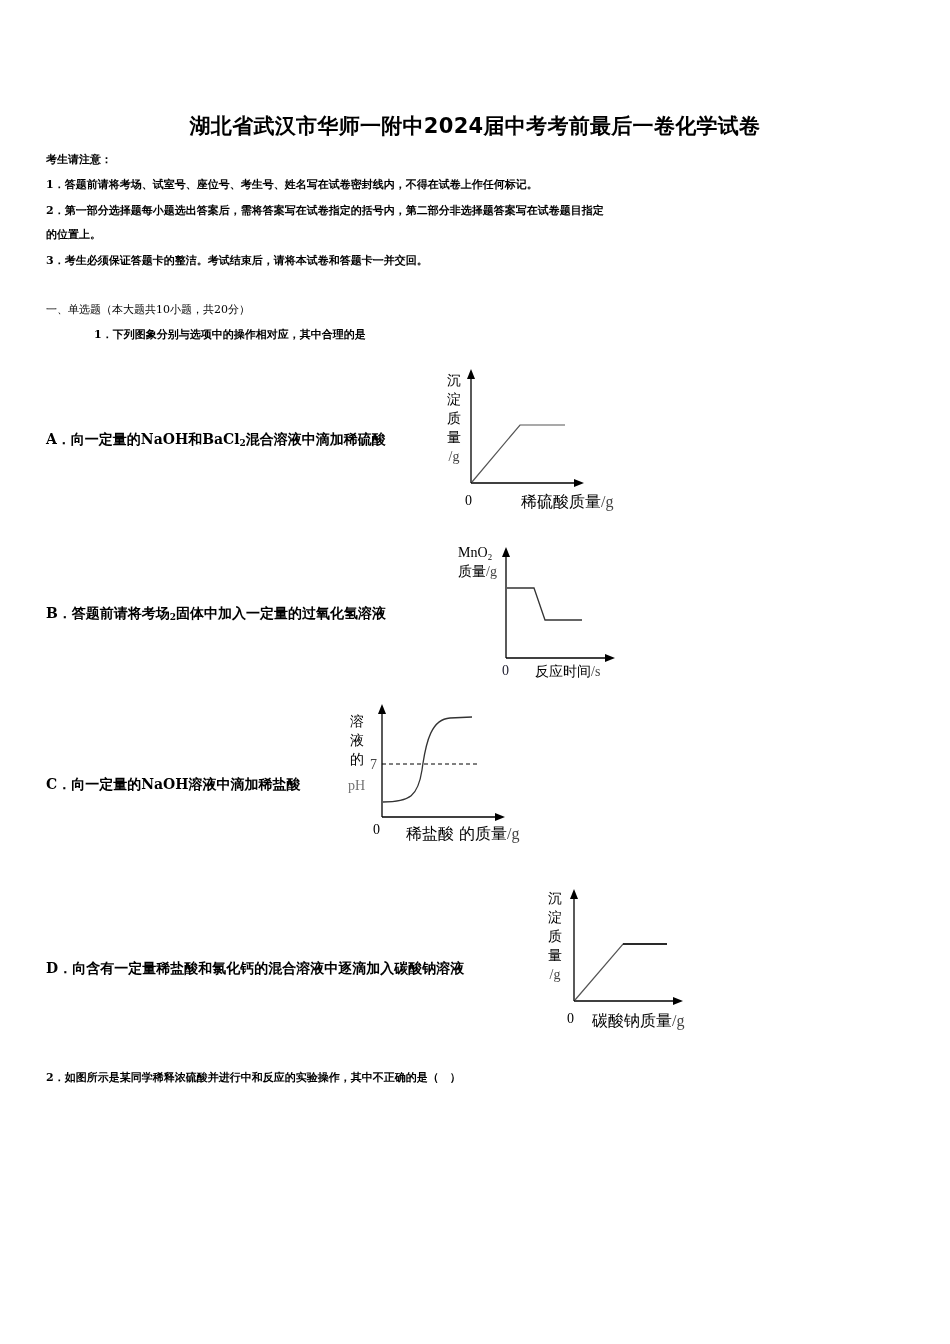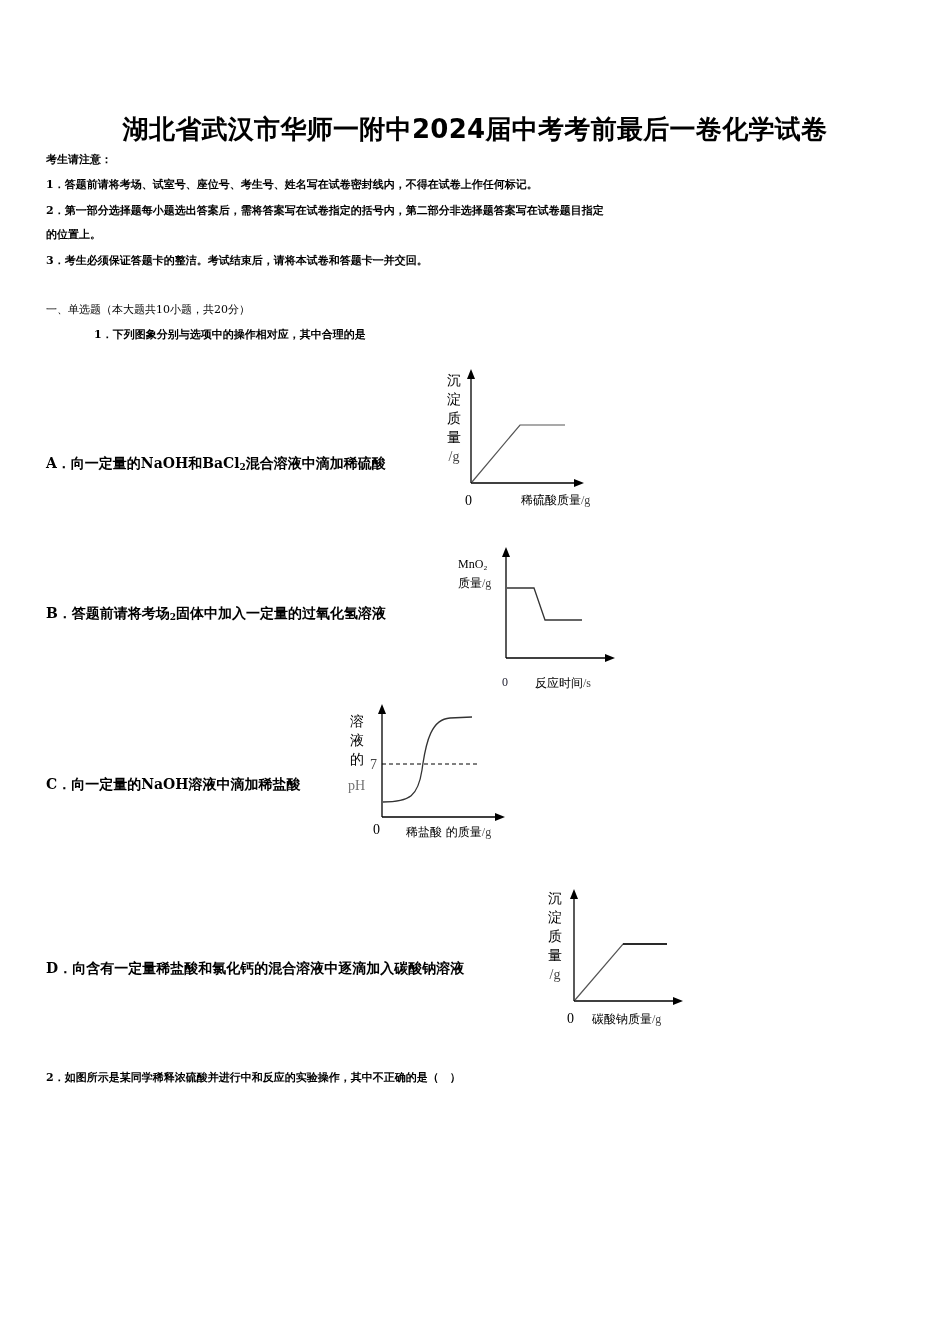--- a/index.html
+++ b/index.html
@@ -1,47 +1,47 @@
 <!DOCTYPE html>
 <html><head>
 <meta charset="utf-8">
 <style>
   html, body { margin:0; padding:0; background:#ffffff; }
   body { width:950px; height:1344px; position:relative; overflow:hidden;
          font-family:"DejaVu Serif","Liberation Serif",serif; color:#000; }
   .abs { position:absolute; }
   .title { left:0; width:950px; top:112px; text-align:center; font-family:"DejaVu Sans","Liberation Sans",sans-serif;
-           font-weight:bold; font-size:26px; letter-spacing:0.3px; }
+           font-weight:bold; font-size:21px; letter-spacing:0.3px; }
   .line { left:46px; font-size:11px; font-weight:bold; white-space:nowrap; line-height:20px; }
   .sec { font-weight:normal; }
   .opt { left:46px; font-size:14px; font-weight:bold; white-space:nowrap; }
   .opt sub { font-size:9px; vertical-align:-2px; }
   .chart { position:absolute; }
   .chart svg { display:block; overflow:visible; }
   .ylab { position:absolute; font-family:"DejaVu Sans","Liberation Sans",sans-serif; font-size:14px; line-height:19px; width:18px; text-align:center; }
-  .xlab { position:absolute; font-family:"DejaVu Sans","Liberation Sans",sans-serif; font-size:12px; white-space:nowrap; }
+  .xlab { position:absolute; font-family:"DejaVu Sans","Liberation Sans",sans-serif; font-size:16px; white-space:nowrap; }
   .zero { position:absolute; font-family:"Liberation Serif",serif; font-size:14px; }
   .unit { color:#444; font-family:"Liberation Serif",serif; }
-  .small { font-size:12px;margin-top:12px; }
+  .small { font-size:14px; }
 </style>
 </head>
 <body>
 
 <div class="abs title">湖北省武汉市华师一附中2024届中考考前最后一卷化学试卷</div>
 
 <div class="abs line" style="top:150px;">考生请注意：</div>
 <div class="abs line" style="top:175px;">1．答题前请将考场、试室号、座位号、考生号、姓名写在试卷密封线内，不得在试卷上作任何标记。</div>
 <div class="abs line" style="top:201px;">2．第一部分选择题每小题选出答案后，需将答案写在试卷指定的括号内，第二部分非选择题答案写在试卷题目指定</div>
 <div class="abs line" style="top:225px;">的位置上。</div>
 <div class="abs line" style="top:251px;text-align:right;">3．考生必须保证答题卡的整洁。考试结束后，请将本试卷和答题卡一并交回。</div>
 
 <div class="abs line sec" style="top:300px;">一、单选题（本大题共10小题，共20分）</div>
 <div class="abs line" style="top:325px;margin-left:48px;">1．下列图象分别与选项中的操作相对应，其中合理的是</div>
 
-<div class="abs opt" style="top:455px;">
+<div class="abs opt" style="top:431px;">
   <span>A．向一定量的NaOH和BaCl</span><sub>2</sub><span>混合溶液中滴加稀硫酸</span>
 </div>
 <div class="chart" style="left:440px; top:365px; width:200px; height:155px;">
   <div class="ylab" style="left:5px; top:6px;">
     <div>沉</div>
     <div>淀</div>
     <div>质</div>
     <div>量</div>
     <div class="unit">/g</div>
   </div>

